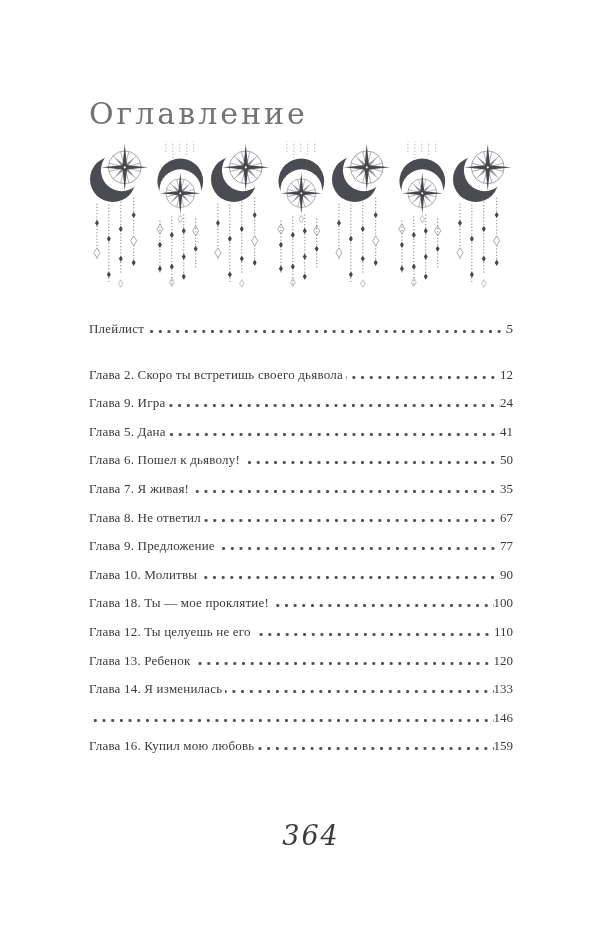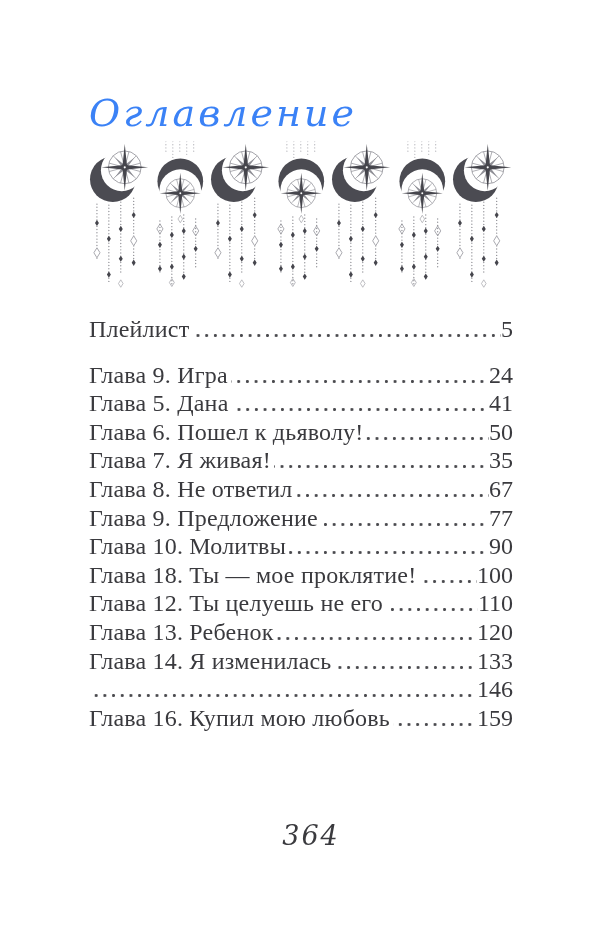--- a/index.html
+++ b/index.html
@@ -14,42 +14,41 @@
   }
   .content {
     position:absolute;
     left:89px; top:0;
     width:424px;
   }
   .book-title {
     margin-top:86px;
     height:55px;
     font-family:"DejaVu Serif",serif;
-    font-style:italic;
     font-weight:400;
-    font-size:38px;
+    font-size:30px;
     letter-spacing:3px;
-    color:#3b82f6;
+    color:#737373;
     line-height:55px;
     white-space:nowrap;
   }
   .ornament-row {
     display:flex;
     justify-content:space-between;
     height:152px;
     margin-top:0;
   }
   .ornament-row svg { display:block; width:61px; height:152px; }
   .toc {
     margin-top:22px;
   }
   .toc-row {
     display:flex;
     align-items:baseline;
-    font-size:24px;
+    font-size:13px;
     line-height:28.6px;
     color:#3a3a3e;
     white-space:nowrap;
   }
   .toc-row.section-gap { margin-bottom:17px; }
   .toc-title { flex:0 0 auto; letter-spacing:0.2px; }
   .toc-dots {
     flex:1 1 auto;
     min-width:12px;
     height:3px;
@@ -198,20 +197,25 @@
         </svg>
       </div>
 
     <div class="toc" id="toc">
         <div class="toc-row section-gap">
           <span class="toc-title">Плейлист</span>
           <span class="toc-dots"></span>
           <span class="toc-page">5</span>
         </div>
         <div class="toc-row">
+          <span class="toc-title">Глава 2. Скоро ты встретишь своего дьявола</span>
+          <span class="toc-dots"></span>
+          <span class="toc-page">12</span>
+        </div>
+        <div class="toc-row">
           <span class="toc-title">Глава 9. Игра</span>
           <span class="toc-dots"></span>
           <span class="toc-page">24</span>
         </div>
         <div class="toc-row">
           <span class="toc-title">Глава 5. Дана</span>
           <span class="toc-dots"></span>
           <span class="toc-page">41</span>
         </div>
         <div class="toc-row">

